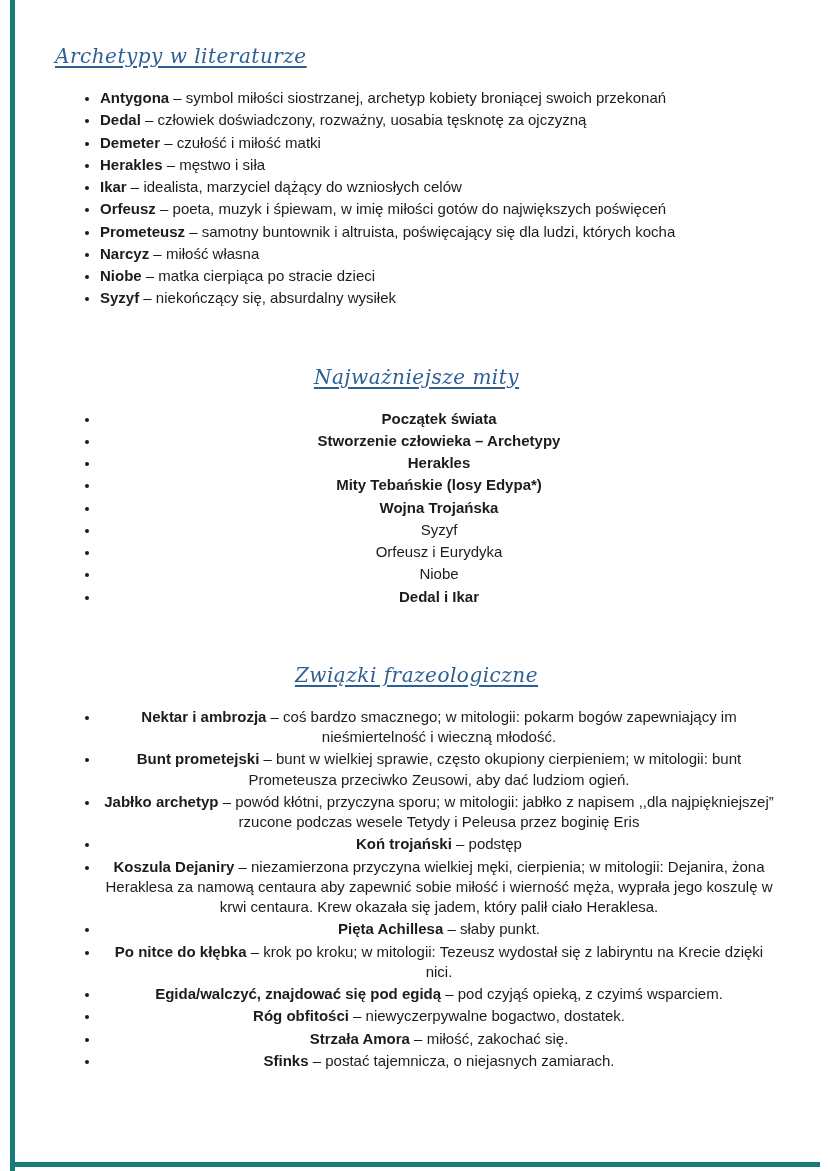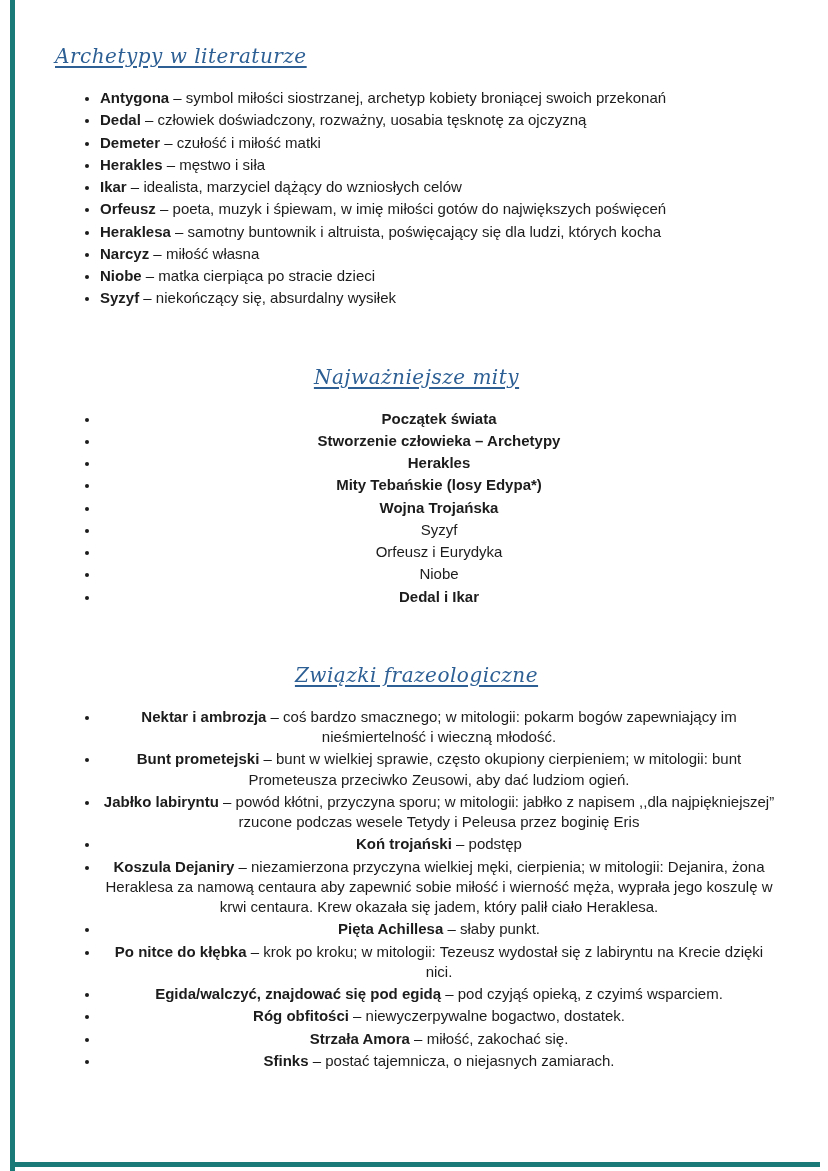--- a/index.html
+++ b/index.html
@@ -65,21 +65,21 @@
 
     <section class="doc-section">
       <h2 class="heading">Archetypy w literaturze</h2>
       <ul class="bullet-list">
           <li><span class="term">Antygona</span><span class="rest"> – symbol miłości siostrzanej, archetyp kobiety broniącej swoich przekonań</span></li>
           <li><span class="term">Dedal</span><span class="rest"> – człowiek doświadczony, rozważny, uosabia tęsknotę za ojczyzną</span></li>
           <li><span class="term">Demeter</span><span class="rest"> – czułość i miłość matki</span></li>
           <li><span class="term">Herakles</span><span class="rest"> – męstwo i siła</span></li>
           <li><span class="term">Ikar</span><span class="rest"> – idealista, marzyciel dążący do wzniosłych celów</span></li>
           <li><span class="term">Orfeusz</span><span class="rest"> – poeta, muzyk i śpiewam, w imię miłości gotów do największych poświęceń</span></li>
-          <li><span class="term">Heraklesa</span><span class="rest"> – samotny buntownik i altruista, poświęcający się dla ludzi, których kocha</span></li>
+          <li><span class="term">Prometeusz</span><span class="rest"> – samotny buntownik i altruista, poświęcający się dla ludzi, których kocha</span></li>
           <li><span class="term">Narcyz</span><span class="rest"> – miłość własna</span></li>
           <li><span class="term">Niobe</span><span class="rest"> – matka cierpiąca po stracie dzieci</span></li>
           <li><span class="term">Syzyf</span><span class="rest"> – niekończący się, absurdalny wysiłek</span></li>
         </ul>
     </section>
 
     <section class="doc-section">
       <h2 class="heading">Najważniejsze mity</h2>
       <ul class="bullet-list">
           <li><span class="term">Początek świata</span><span class="rest"></span></li>
@@ -92,21 +92,21 @@
           <li><span class="term"></span><span class="rest">Niobe</span></li>
           <li><span class="term">Dedal i Ikar</span><span class="rest"></span></li>
         </ul>
     </section>
 
     <section class="doc-section">
       <h2 class="heading">Związki frazeologiczne</h2>
       <ul class="bullet-list">
           <li><span class="term">Nektar i ambrozja</span><span class="rest"> – coś bardzo smacznego; w mitologii: pokarm bogów zapewniający im nieśmiertelność i wieczną młodość.</span></li>
           <li><span class="term">Bunt prometejski</span><span class="rest"> – bunt w wielkiej sprawie, często okupiony cierpieniem; w mitologii: bunt Prometeusza przeciwko Zeusowi, aby dać ludziom ogień.</span></li>
-          <li><span class="term">Jabłko labiryntu</span><span class="rest"> – powód kłótni, przyczyna sporu; w mitologii: jabłko z napisem ,,dla najpiękniejszej” rzucone podczas wesele Tetydy i Peleusa przez boginię Eris</span></li>
+          <li><span class="term">Jabłko archetyp</span><span class="rest"> – powód kłótni, przyczyna sporu; w mitologii: jabłko z napisem ,,dla najpiękniejszej” rzucone podczas wesele Tetydy i Peleusa przez boginię Eris</span></li>
           <li><span class="term">Koń trojański</span><span class="rest"> – podstęp</span></li>
           <li><span class="term">Koszula Dejaniry</span><span class="rest"> – niezamierzona przyczyna wielkiej męki, cierpienia; w mitologii: Dejanira, żona Heraklesa za namową centaura aby zapewnić sobie miłość i wierność męża, wyprała jego koszulę w krwi centaura. Krew okazała się jadem, który palił ciało Heraklesa.</span></li>
           <li><span class="term">Pięta Achillesa</span><span class="rest"> – słaby punkt.</span></li>
           <li><span class="term">Po nitce do kłębka</span><span class="rest"> – krok po kroku; w mitologii: Tezeusz wydostał się z labiryntu na Krecie dzięki nici.</span></li>
           <li><span class="term">Egida/walczyć, znajdować się pod egidą</span><span class="rest"> – pod czyjąś opieką, z czyimś wsparciem.</span></li>
           <li><span class="term">Róg obfitości</span><span class="rest"> – niewyczerpywalne bogactwo, dostatek.</span></li>
           <li><span class="term">Strzała Amora</span><span class="rest"> – miłość, zakochać się.</span></li>
           <li><span class="term">Sfinks</span><span class="rest"> – postać tajemnicza, o niejasnych zamiarach.</span></li>
         </ul>
     </section>

